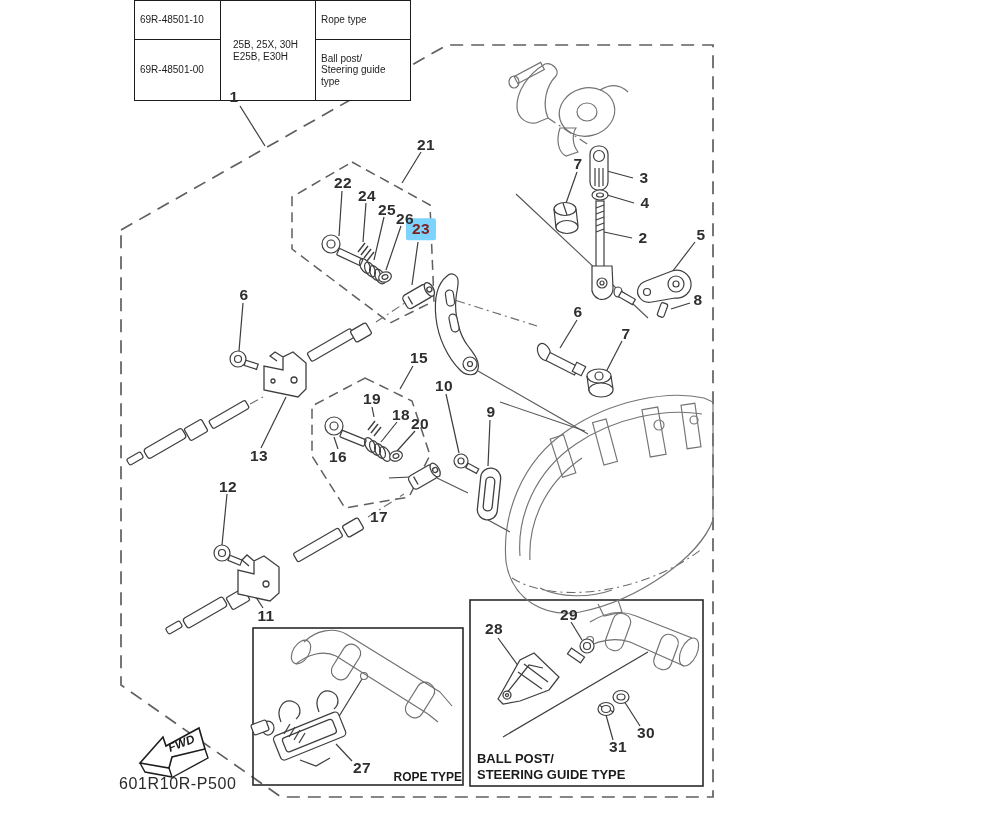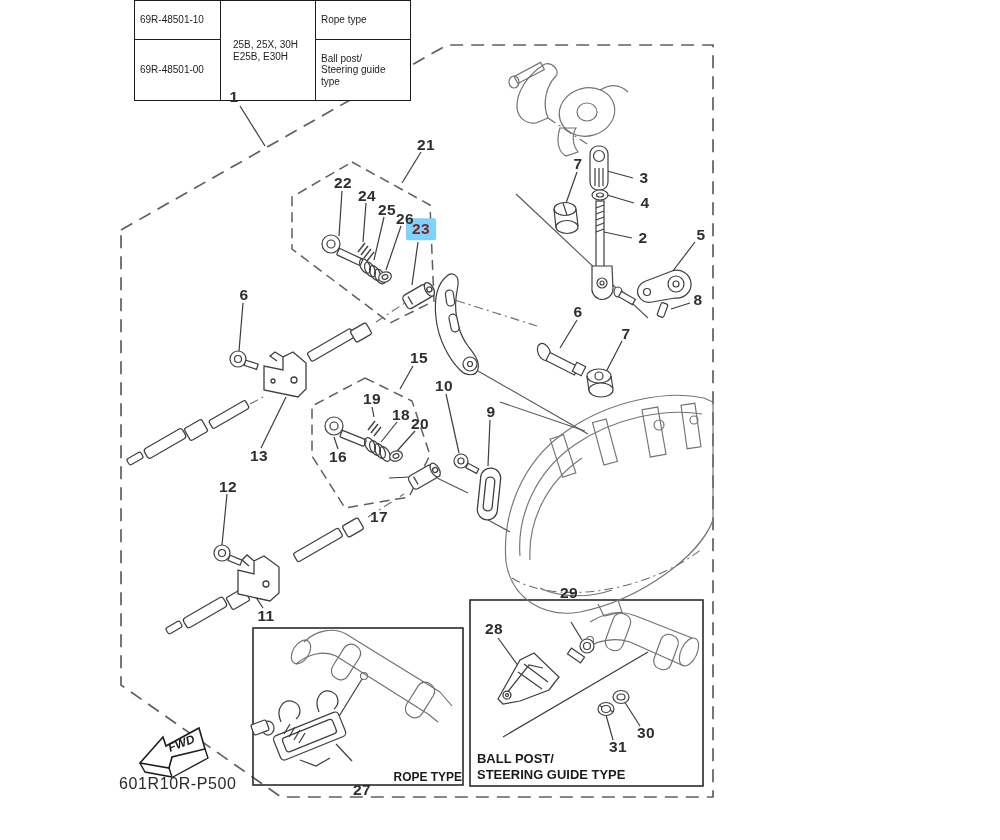--- a/index.html
+++ b/index.html
@@ -400,19 +400,19 @@
       <span class="callout" style="left: 379px; top: 479px; margin-top: 38px;">17</span>
       <span class="callout" style="left: 372px; top: 399px;">19</span>
       <span class="callout" style="left: 401px; top: 415px;">18</span>
       <span class="callout" style="left: 420px; top: 424px;">20</span>
       <span class="callout" style="left: 426px; top: 145px;">21</span>
       <span class="callout" style="left: 343px; top: 183px;">22</span>
       <span class="callout hl" style="left: 421px; top: 229px; background: #7dd3fc; color: rgb(127, 31, 31);">23</span>
       <span class="callout" style="left: 367px; top: 196px;">24</span>
       <span class="callout" style="left: 387px; top: 210px;">25</span>
       <span class="callout" style="left: 405px; top: 219px;">26</span>
-      <span class="callout" style="left: 362px; top: 768px; margin-top: 22px;">27</span>
+      <span class="callout" style="left: 362px; top: 768px;">27</span>
       <span class="callout" style="left: 494px; top: 629px;">28</span>
-      <span class="callout" style="left: 569px; top: 593px; text-align: right;">29</span>
+      <span class="callout" style="left: 569px; top: 615px; text-align: right;">29</span>
       <span class="callout" style="left: 646px; top: 733px;">30</span>
       <span class="callout" style="left: 618px; top: 747px;">31</span>
     </div>
 </div>
 
 </body></html>

